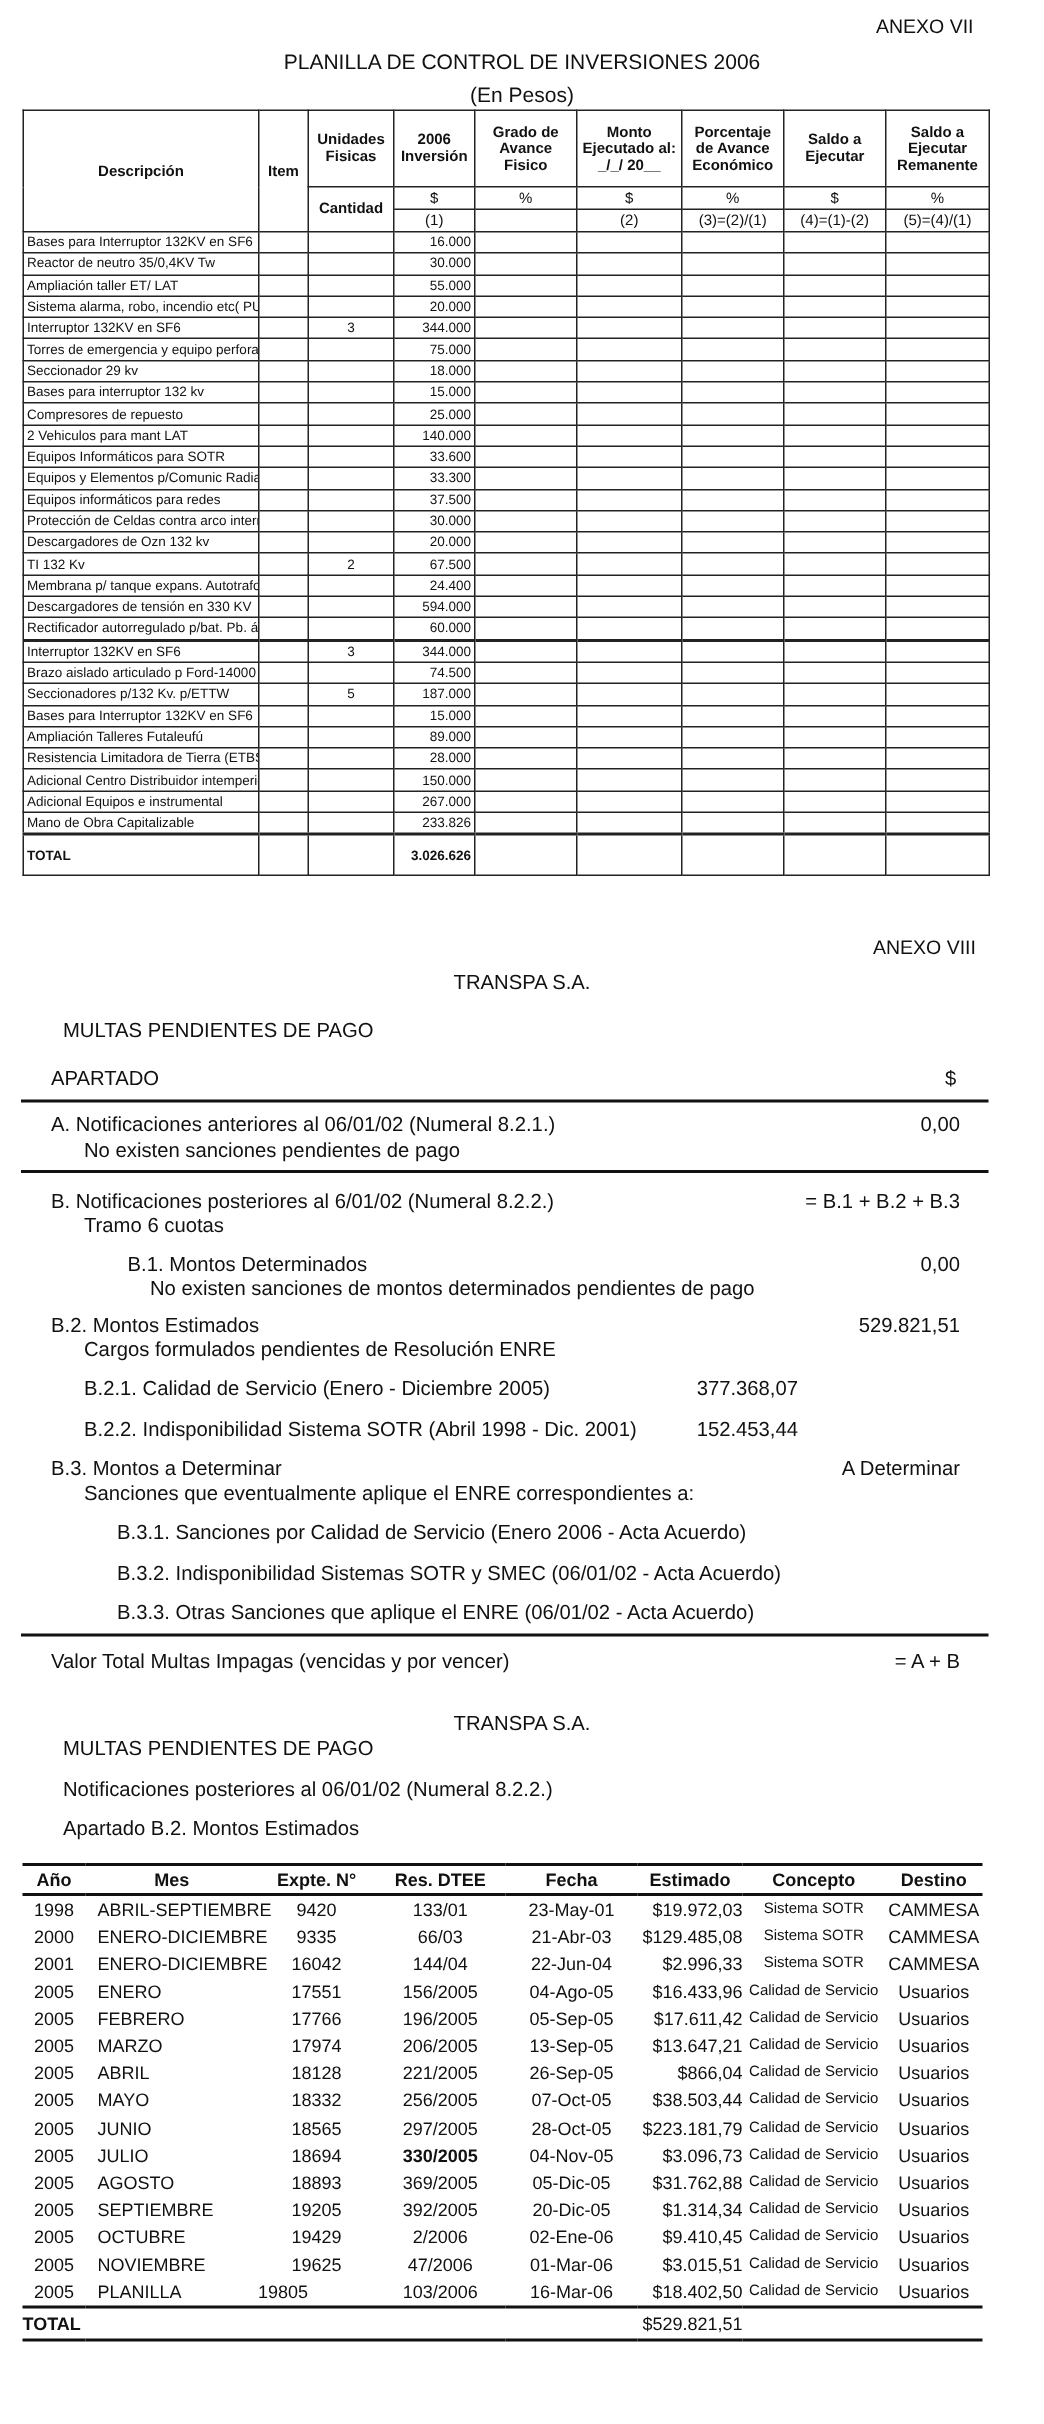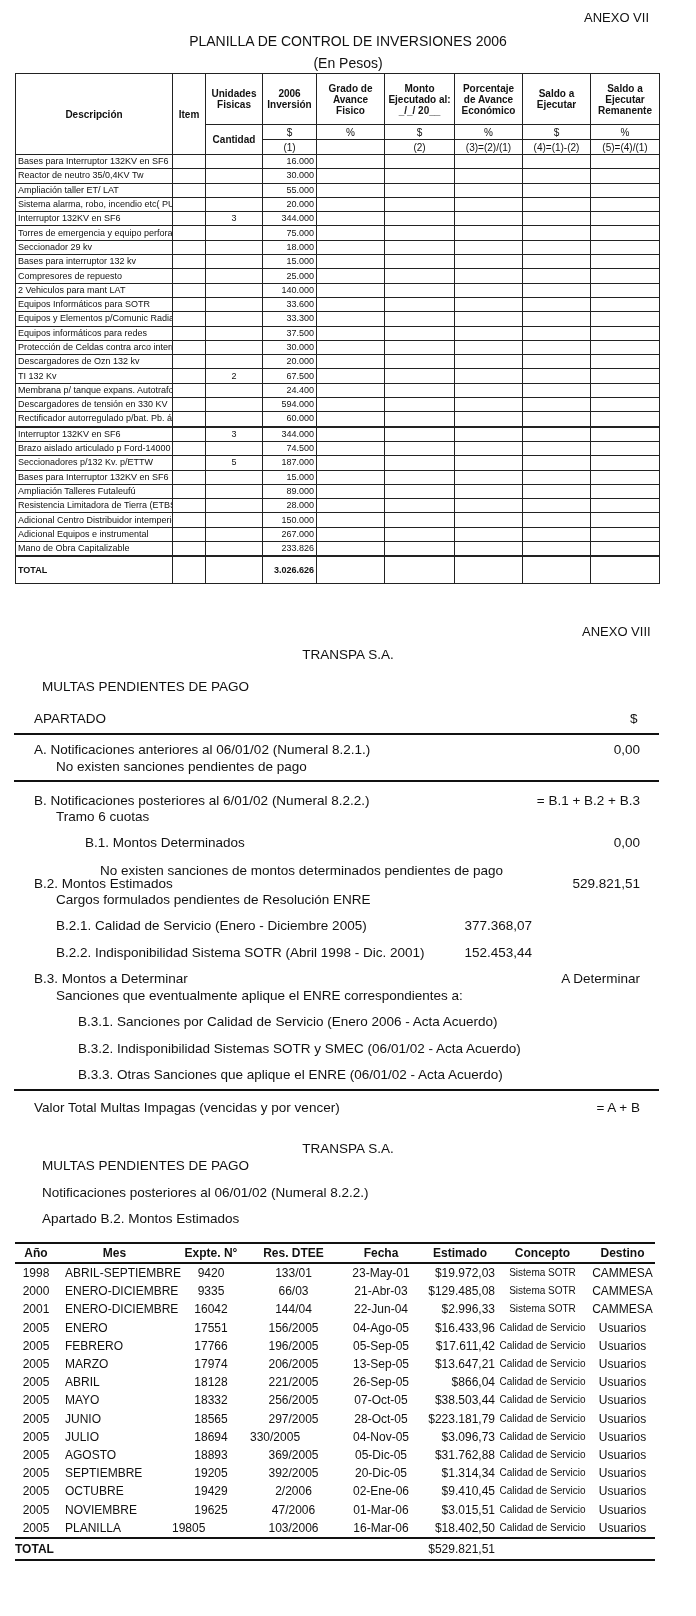--- a/index.html
+++ b/index.html
@@ -414,21 +414,21 @@
 <div class="abs s2" style="left:540px; width:100px; top:742px; text-align:right;">0,00</div>
 <div class="abs s2" style="left:56px; top:759px;">No existen sanciones pendientes de pago</div>
 <div class="rule" style="top:780px;"></div>
 
 <div class="abs s2" style="left:34px; top:793px;">B. Notificaciones posteriores al 6/01/02 (Numeral 8.2.2.)</div>
 <div class="abs s2" style="left:480px; width:160px; top:793px; text-align:right;">= B.1 + B.2 + B.3</div>
 <div class="abs s2" style="left:56px; top:809px;">Tramo 6 cuotas</div>
 
 <div class="abs s2" style="left:85px; top:835px;">B.1. Montos Determinados</div>
 <div class="abs s2" style="left:540px; width:100px; top:835px; text-align:right;">0,00</div>
-<div class="abs s2" style="left:100px; top:851px;margin-top:12px;">No existen sanciones de montos determinados pendientes de pago</div>
+<div class="abs s2" style="left:100px; top:851px;">No existen sanciones de montos determinados pendientes de pago</div>
 
 <div class="abs s2" style="left:34px; top:876px;">B.2. Montos Estimados</div>
 <div class="abs s2" style="left:520px; width:120px; top:876px; text-align:right;">529.821,51</div>
 <div class="abs s2" style="left:56px; top:892px;">Cargos formulados pendientes de Resolución ENRE</div>
 <div class="abs s2" style="left:56px; top:918px;">B.2.1. Calidad de Servicio (Enero - Diciembre 2005)</div>
 <div class="abs s2" style="left:440px; width:92px; top:918px; text-align:right;">377.368,07</div>
 <div class="abs s2" style="left:56px; top:945px;">B.2.2. Indisponibilidad Sistema SOTR (Abril 1998 - Dic. 2001)</div>
 <div class="abs s2" style="left:440px; width:92px; top:945px; text-align:right;">152.453,44</div>
 
 <div class="abs s2" style="left:34px; top:971px;">B.3. Montos a Determinar</div>
@@ -558,21 +558,21 @@
         <td style="text-align: center;">297/2005</td>
         <td style="text-align: center;">28-Oct-05</td>
         <td style="text-align: right;">$223.181,79</td>
         <td class="small" style="text-align: center;">Calidad de Servicio</td>
         <td style="text-align: center;">Usuarios</td>
       </tr>
       <tr>
         <td style="text-align: center;">2005</td>
         <td style="text-align: left; padding-left: 8px;">JULIO</td>
         <td style="text-align: center;">18694</td>
-        <td style="">330/2005</td>
+        <td style="text-align: center; font-weight: bold;">330/2005</td>
         <td style="text-align: center;">04-Nov-05</td>
         <td style="text-align: right;">$3.096,73</td>
         <td class="small" style="text-align: center;">Calidad de Servicio</td>
         <td style="text-align: center;">Usuarios</td>
       </tr>
       <tr>
         <td style="text-align: center;">2005</td>
         <td style="text-align: left; padding-left: 8px;">AGOSTO</td>
         <td style="text-align: center;">18893</td>
         <td style="text-align: center;">369/2005</td>

